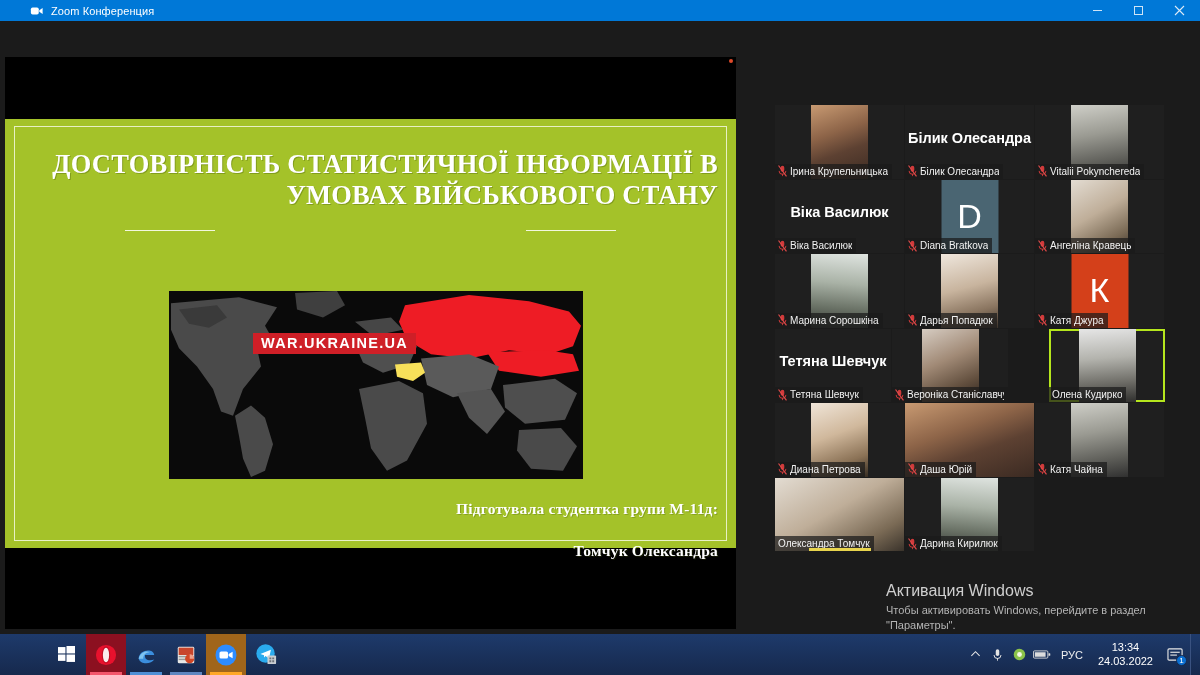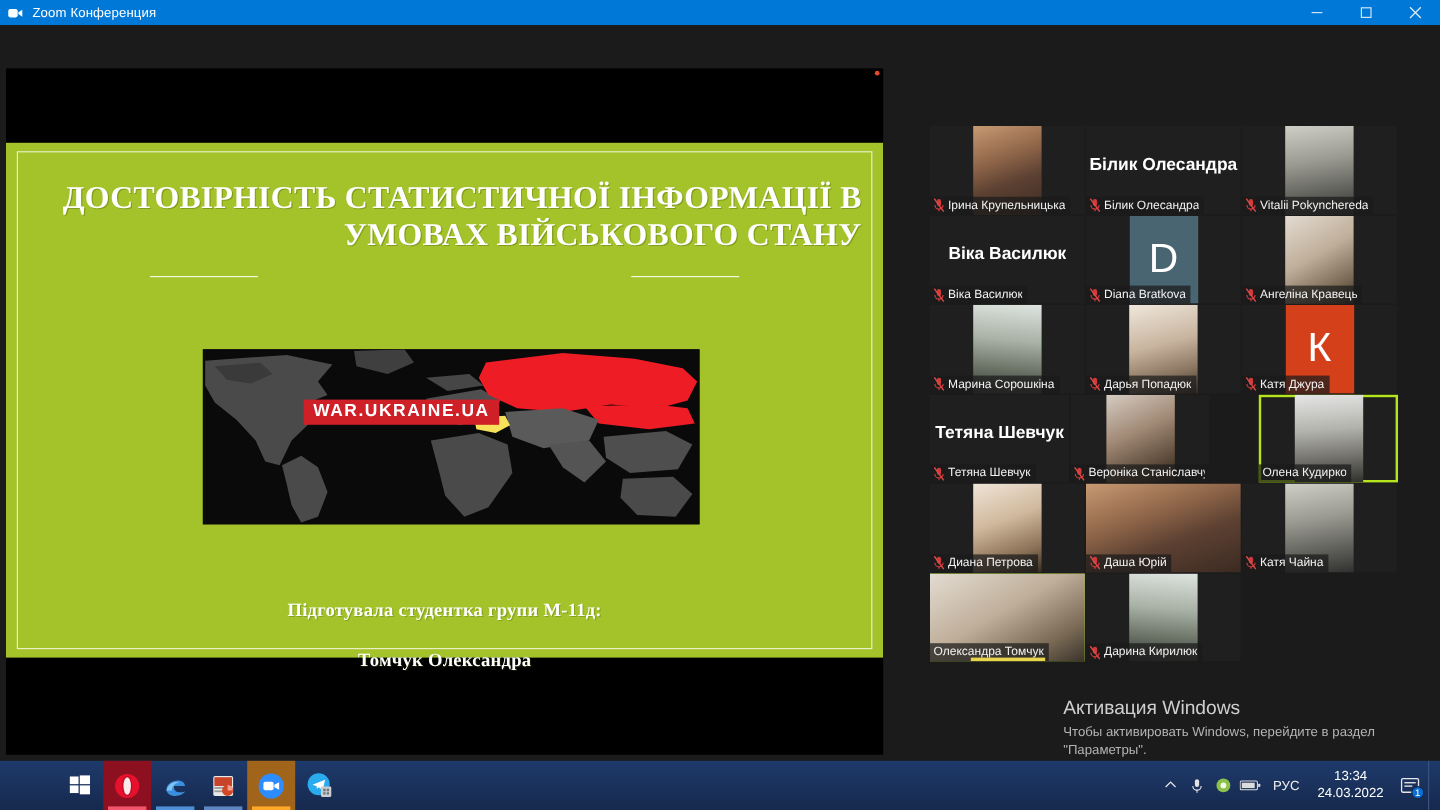--- a/index.html
+++ b/index.html
@@ -5,21 +5,21 @@
   * { margin:0; padding:0; box-sizing:border-box; }
   html,body {
     width:1200px; height:675px; overflow:hidden;
     background:#1b1b1b;
     font-family:"Liberation Sans", sans-serif;
   }
 
   
   #titlebar{
     position:absolute; left:0; top:0; width:1200px; height:21px;
-    background:#0078d7; display:flex; align-items:center;
+    background:#0078d7; display:flex; align-items:center;padding-left:24px;
   }
   #titlebar .tb-icon{
     width:18px; height:18px; margin-left:4px; margin-right:5px;
     display:flex; align-items:center; justify-content:center;
   }
   #titlebar .tb-title{
     color:#fff; font-size:11px; letter-spacing:.1px;
     white-space:nowrap;
   }
   #titlebar .tb-btns{ margin-left:auto; display:flex; height:21px; }
@@ -54,39 +54,39 @@
   }
   #slide-title{
     position:absolute; left:18px; right:18px; top:30px;
     text-align:right; color:#fff;
     font-family:"Liberation Serif", serif;
     font-weight:bold; font-size:26.5px; line-height:1.18;
     letter-spacing:.2px;
     text-shadow:1px 1px 0 rgba(70,90,10,.35);
   }
   #map-wrap{
-    position:absolute; left:164px; top:172px; width:414px; height:146px;
+    position:absolute; left:164px; top:172px; width:414px; height:188px;
     background:#0d0d0d; overflow:hidden;
   }
   .map-bg{ position:absolute; inset:0; background:#0a0a0a; }
   .map-svg{ position:absolute; inset:0; width:100%; height:100%; display:block; }
   #war-banner{
     position:absolute; left:84px; top:42px;
     background:#cf1f27; color:#fff;
     font-size:14.5px; font-weight:bold; letter-spacing:1.3px;
     padding:2px 8px 3px 8px;
     font-family:"Liberation Sans", sans-serif;
   }
   .deco-line{
     position:absolute; height:1px; background:#f2f7dd; top:111px;
   }
   .deco-line.left{ left:120px; width:90px; }
   .deco-line.right{ right:120px; width:90px; }
   #slide-sub1, #slide-sub2{
-    position:absolute; left:18px; right:18px; text-align:center;
+    position:absolute; left:18px; right:18px; text-align:right;
     color:#fff; font-family:"Liberation Serif", serif;
     font-weight:bold; font-size:15.5px; letter-spacing:.2px;
     text-shadow:1px 1px 0 rgba(70,90,10,.3);
   }
   #slide-sub1{ top:381px; }
   #slide-sub2{ top:423px; }
 
   
   #strip{
     position:absolute; left:775px; top:84px; width:390px; height:472px;

